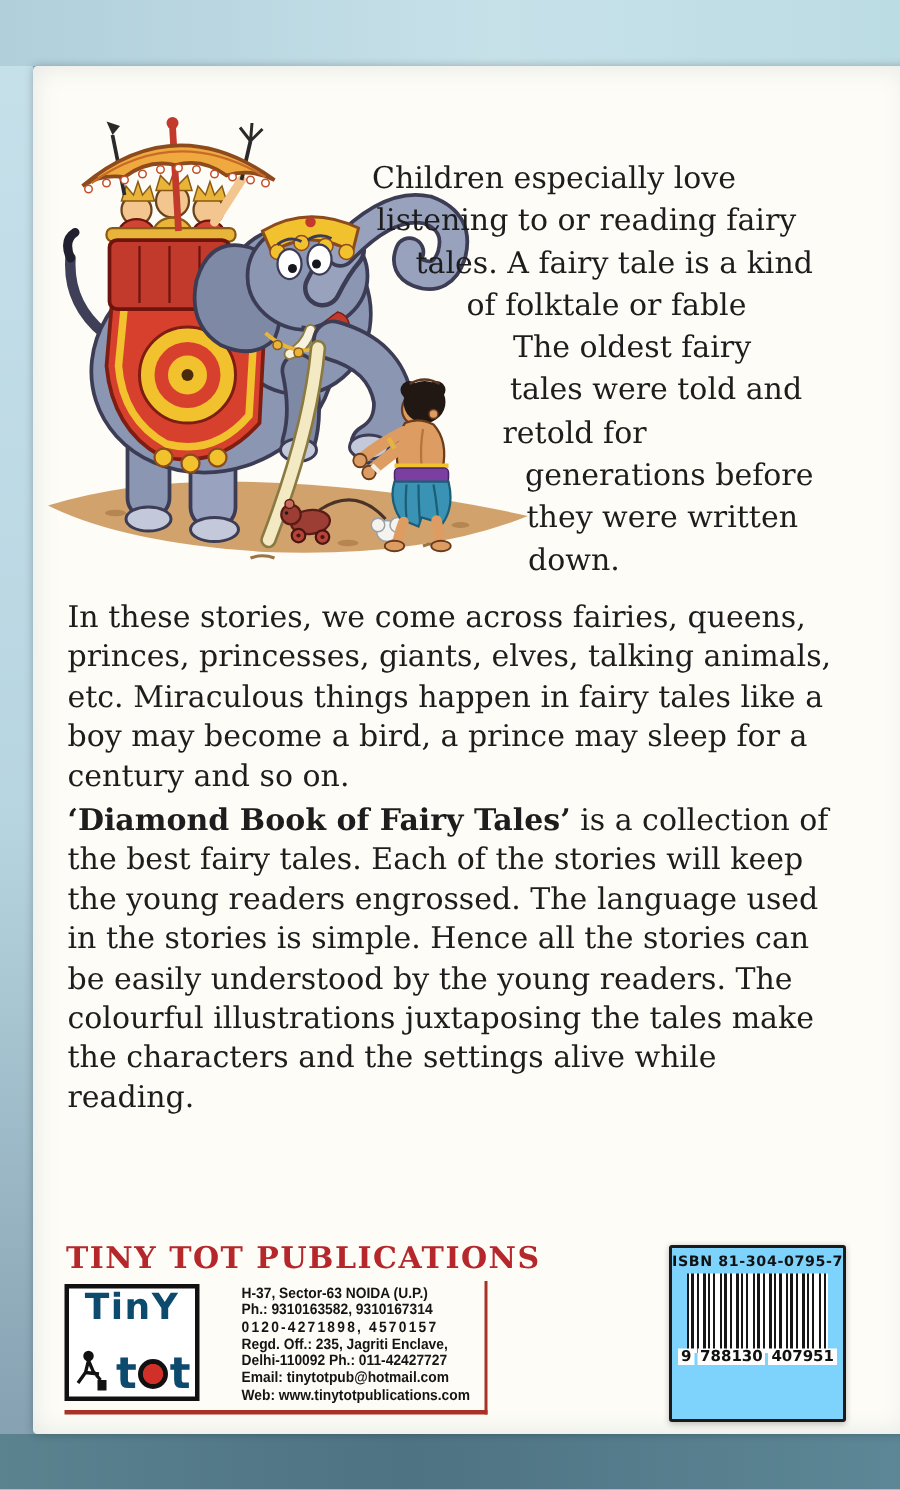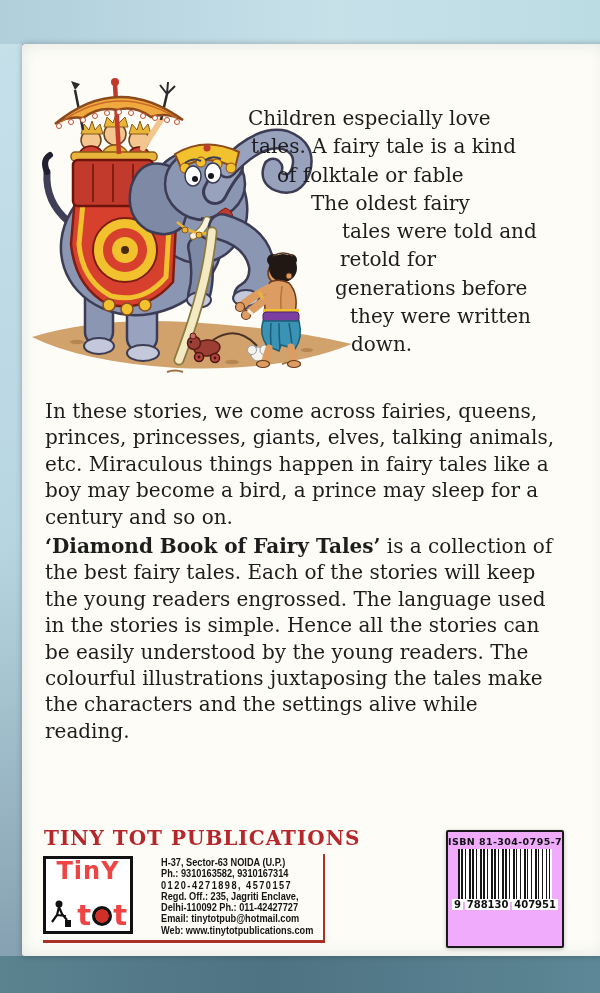--- a/index.html
+++ b/index.html
@@ -47,37 +47,37 @@
     letter-spacing:1px;color:#b5272b;white-space:nowrap;
   }
   .pub-block{
     position:absolute;left:21px;top:810px;width:280px;height:86px;
     border-right:2px solid #a93226;border-bottom:3px solid #a93226;
     display:flex;align-items:flex-start;
   }
   .logo{
     width:84px;height:72px;border:3px solid #111;background:#fff;
     position:relative;margin-top:2px;flex:0 0 auto;
-    font-family:"DejaVu Sans",sans-serif;color:#ef4444;
+    font-family:"DejaVu Sans",sans-serif;color:#0c4a6e;
   }
   .logo-top{font-weight:bold;font-size:24px;line-height:25px;text-align:center;letter-spacing:1px;}
   .logo-bottom{position:absolute;right:3px;bottom:1px;font-weight:bold;font-size:29px;line-height:29px;display:flex;align-items:center;}
   .logo-o{width:20px;height:20px;border-radius:50%;display:inline-block;margin:0 1px;
     background:radial-gradient(circle,#d03028 0 6.5px,#111 7px);}
   .logo-kid{position:absolute;left:1px;bottom:1px;}
   .address{
     margin-left:28px;margin-top:3px;font-family:"Liberation Sans",sans-serif;
     font-weight:bold;font-size:10px;line-height:11.3px;color:#141414;
     transform:scaleX(.92);transform-origin:left top;white-space:nowrap;
   }
   .address div:nth-child(3){letter-spacing:1.6px;}
 
   .barcode-box{
     position:absolute;left:424px;top:786px;width:118px;height:118px;
-    background:#f0abfc;border:2px solid #1a1a1a;border-radius:2px;
+    background:#7dd3fc;border:2px solid #1a1a1a;border-radius:2px;
     font-family:"DejaVu Sans",sans-serif;text-align:center;color:#111;
     box-shadow:0 1px 4px rgba(0,0,0,.25);box-sizing:border-box;
   }
   .isbn{font-size:9.5px;font-weight:bold;letter-spacing:.4px;margin-top:4px;white-space:nowrap;}
   .bars{
     height:53px;margin:2px 10px 0;
     background:repeating-linear-gradient(90deg,#161616 0 1.5px,#fff 1.5px 3px,#161616 3px 4.5px,#fff 4.5px 6.5px,#161616 6.5px 8px,#fff 8px 11px);
   }
   .digits{display:flex;justify-content:space-between;padding:0 4px;font-size:10px;font-weight:bold;margin-top:-3px;}
   .digits span{background:#fff;padding:0 2px;}
@@ -247,20 +247,21 @@
         <path d="M244,251 q-1,12 0,22 M252,251 q0,13 1,25 M262,251 q2,11 3,23" stroke="#1d5e77" stroke-width="1.5" fill="none"></path>
         <path d="M242,276 q-3,8 -4,14" stroke="#dd9c62" stroke-width="7" fill="none" stroke-linecap="round"></path>
         <path d="M264,275 q2,9 2,15" stroke="#dd9c62" stroke-width="7" fill="none" stroke-linecap="round"></path>
         <ellipse cx="236" cy="292" rx="6.5" ry="3.5" fill="#dd9c62" stroke="#6b3b1a" stroke-width="1.2"></ellipse>
         <ellipse cx="267" cy="292" rx="6.5" ry="3.5" fill="#dd9c62" stroke="#6b3b1a" stroke-width="1.2"></ellipse>
       </g>
     </svg>
 
     <div class="para1">
       <div>Children especially love</div>
+      <div>listening to or reading fairy</div>
       <div>tales. A fairy tale is a kind</div>
       <div>of folktale or fable</div>
       <div>The oldest fairy</div>
       <div>tales were told and</div>
       <div>retold for</div>
       <div>generations before</div>
       <div>they were written</div>
       <div>down.</div>
     </div>
 

